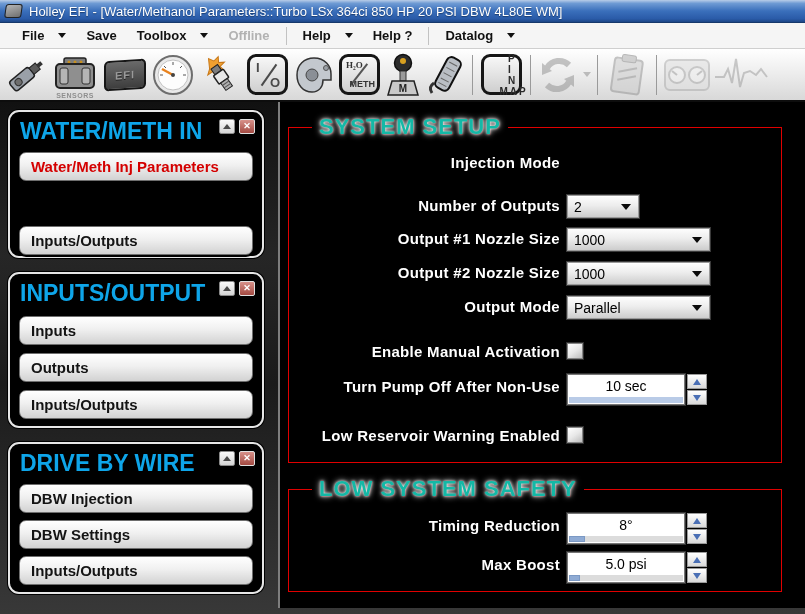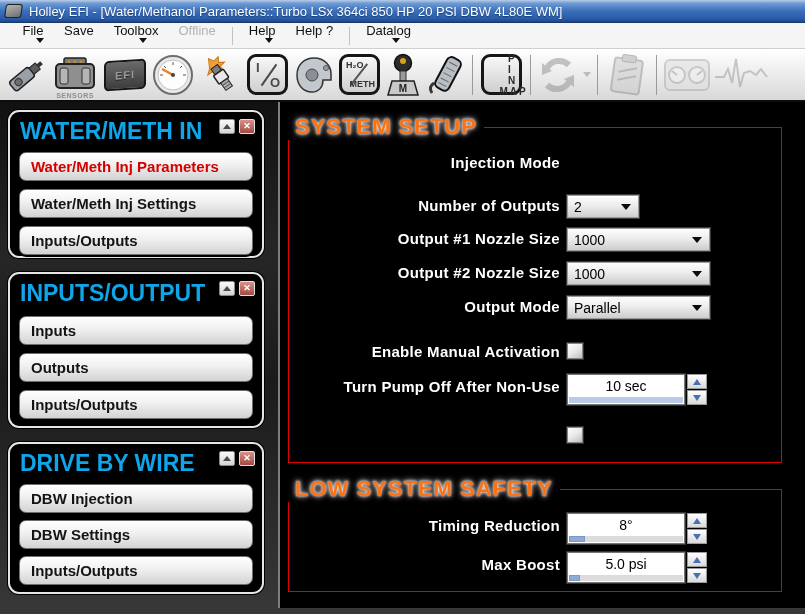--- a/index.html
+++ b/index.html
@@ -11,41 +11,41 @@
   .titlebar { position:absolute; left:0; top:0; width:805px; height:23px;
     background:linear-gradient(180deg,#b9cde8 0%,#6f9bd4 15%,#3a6fbb 50%,#2a5ba8 85%,#1d4686 100%);
     border-bottom:1px solid #16386b; display:flex; align-items:center; padding-left:5px; }
   .app-icon { width:17px; height:14px; background:linear-gradient(160deg,#b6b6b6,#6e6e6e);
     border:1px solid #222; border-radius:3px; transform:skewX(-8deg); margin-right:7px; }
   .title-text { color:#fff; font-size:13px; white-space:nowrap; text-shadow:0 1px 1px #1c3d6e; }
 
   
   .menubar { position:absolute; left:0; top:23px; width:805px; height:26px; background:#f5f5f5;
     border-bottom:1px solid #cfcfcf; display:flex; align-items:center; padding-left:12px; }
-  .menu-item { display:flex; align-items:center; font-size:13px; font-weight:normal; color:#111;
-    padding:0 10px; height:100%; cursor:default;flex-direction:column; }
+  .menu-item { display:flex; align-items:center; font-size:13px; font-weight:bold; color:#111;
+    padding:7px 10px; height:100%; cursor:default; }
   .menu-item.disabled { color:#b2b2b2; }
   .m-arrow { width:0; height:0; border-left:4px solid transparent; border-right:4px solid transparent;
     border-top:5px solid #111; margin-left:14px; }
   .menu-sep { width:1px; height:18px; background:#c2c2c2; margin:0 6px; }
 
   
   .toolbar { position:absolute; left:0; top:49px; width:805px; height:53px;
     background:linear-gradient(180deg,#ffffff 0%,#ececec 50%,#d8d8d8 100%);
     border-bottom:2px solid #0d0d0d; display:flex; align-items:center; padding-left:4px; }
   .tool { position:relative; height:48px; display:flex; align-items:center; justify-content:center; }
   .tool.dim { opacity:.5; filter:grayscale(1); }
   .tool-sep { width:1px; height:40px; background:#9a9a9a; margin:0 5px; }
   .btn-sq { width:41px; height:41px; border:3px solid #161616; border-radius:9px;
     background:linear-gradient(180deg,#f7f7f7,#cfcfcf); position:relative;
     box-shadow:inset 0 1px 0 #fff; display:flex; flex-direction:column; align-items:center; justify-content:center; }
   .io-i { position:absolute; left:6px; top:3px; font-size:13px; font-weight:bold; color:#4a4a4a; }
   .io-slash { position:absolute; left:18px; top:5px; width:2px; height:26px; background:#4a4a4a; transform:rotate(35deg); }
   .io-o { position:absolute; right:5px; bottom:2px; font-size:13px; font-weight:bold; color:#4a4a4a; }
-  .hm-top { position:absolute; left:4px; top:3px; font-size:9px; font-weight:bold; color:#333; }
+  .hm-top { position:absolute; left:4px; top:3px; font-size:9px; font-weight:bold; color:#333;font-family:Liberation Serif, serif; }
   .hm-slash { position:absolute; left:16px; top:4px; width:2px; height:27px; background:#555; transform:rotate(38deg); }
   .hm-bot { position:absolute; right:2px; bottom:3px; font-size:9px; font-weight:bold; color:#333; }
   .pin-line { font-size:10px; font-weight:bold; color:#2a2a2a; letter-spacing:2px; line-height:11px;margin-left:24px; }
   .sensors-label { position:absolute; bottom:0; left:0; right:0; text-align:center; font-size:7px;
     font-weight:bold; color:#8e8e8e; letter-spacing:.5px; }
   .efi-box { width:42px; height:30px; background:linear-gradient(180deg,#6a6a6a,#3d3d3d);
     border:2px solid #161616; border-radius:5px; transform:skewY(-4deg);
     display:flex; align-items:center; justify-content:center; }
   .efi-text { font-size:11px; font-weight:bold; color:#9a9a9a; letter-spacing:1px; text-shadow:0 1px 0 #222; }
   .sync-arrow { width:0; height:0; border-left:4px solid transparent; border-right:4px solid transparent;
@@ -72,21 +72,21 @@
     background:linear-gradient(180deg,#ffffff 0%,#f0f0f0 45%,#d2d2d2 100%);
     border:1px solid #6e6e6e; box-shadow:0 0 0 2px #000, inset 0 1px 0 #fff;
     display:flex; align-items:center; padding-left:11px;
     font-size:15px; font-weight:bold; color:#141414; }
   .side-btn.active { color:#d40000; }
 
   
   .main { position:absolute; left:278px; top:0; width:527px; height:506px; background:#000;
     border-left:2px solid #7e7e7e; }
   .groupbox { position:absolute; left:8px; width:494px; border:1px solid #e00000; }
-  .sec-title { position:absolute; left:8px; font-size:22px; font-weight:800; color:#f97316;
+  .sec-title { position:absolute; left:32px; font-size:22px; font-weight:800; color:#14b8a6;
     background:#000; padding:0 7px; letter-spacing:1px; white-space:nowrap;
     text-shadow:0 0 3px #fff, 0 0 6px #fff, 1px 1px 1px #300; }
   .row { position:absolute; left:0; width:527px; height:24px; }
   .flabel { position:absolute; left:0; top:0; width:280px; text-align:right; color:#fff;
     font-size:15px; font-weight:bold; letter-spacing:.3px; line-height:22px; white-space:nowrap; }
 
   .dropdown { position:absolute; left:287px; top:0; height:23px;
     background:linear-gradient(180deg,#fdfdfd 0%,#ededed 45%,#cdcdcd 100%);
     border:1px solid #9a9a9a; box-shadow:0 0 0 1px #3a3a3a, inset 0 1px 0 #fff;
     display:flex; align-items:center; }
@@ -321,23 +321,20 @@
       <div class="panel-title">WATER/METH IN</div>
       <div class="panel-ctrls">
         <div class="p-min">
             <i></i>
           </div>
         <div class="p-close">✕</div>
       </div>
       <div class="side-btn active" style="top:40px">
           <span>Water/Meth Inj Parameters</span>
         </div>
-      <div class="side-btn" style="top:77px">
-          <span>Water/Meth Inj Settings</span>
-        </div>
       <div class="side-btn" style="top:114px">
           <span>Inputs/Outputs</span>
         </div>
     </div>
 
     <div class="panel" style="top:170px; height:156px;">
       <div class="panel-title">INPUTS/OUTPUT</div>
       <div class="panel-ctrls">
         <div class="p-min">
             <i></i>
@@ -432,20 +429,21 @@
                 <i class="tri-up"></i>
               </div>
             <div class="spin-btn">
                 <i class="tri-down"></i>
               </div>
           </div>
         </div>
       </div>
 
       <div class="row" style="top:323px">
+        <div class="flabel">Low Reservoir Warning Enabled</div>
         <div class="checkbox"></div>
       </div>
 
       <div class="groupbox" style="top:387px; height:103px;"></div>
       <div class="sec-title" style="top:374px;">LOW SYSTEM SAFETY</div>
 
       <div class="row" style="top:411px; height:32px;">
         <div class="flabel" style="line-height:26px">Timing Reduction</div>
         <div class="spinner">
           <div class="spin-box">

